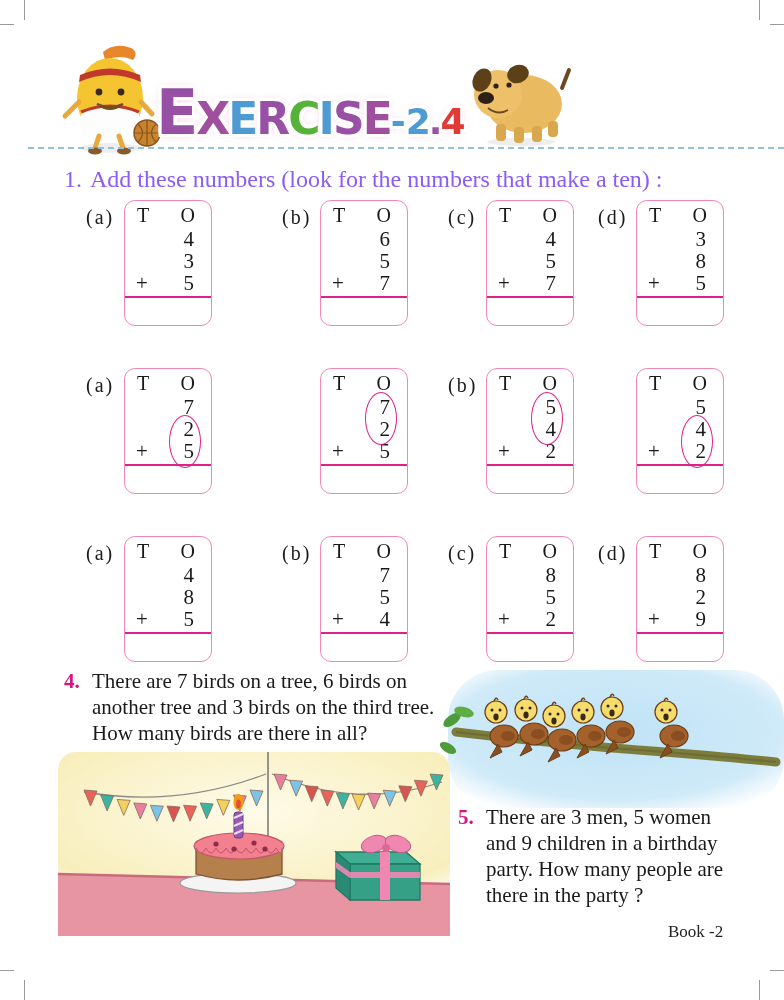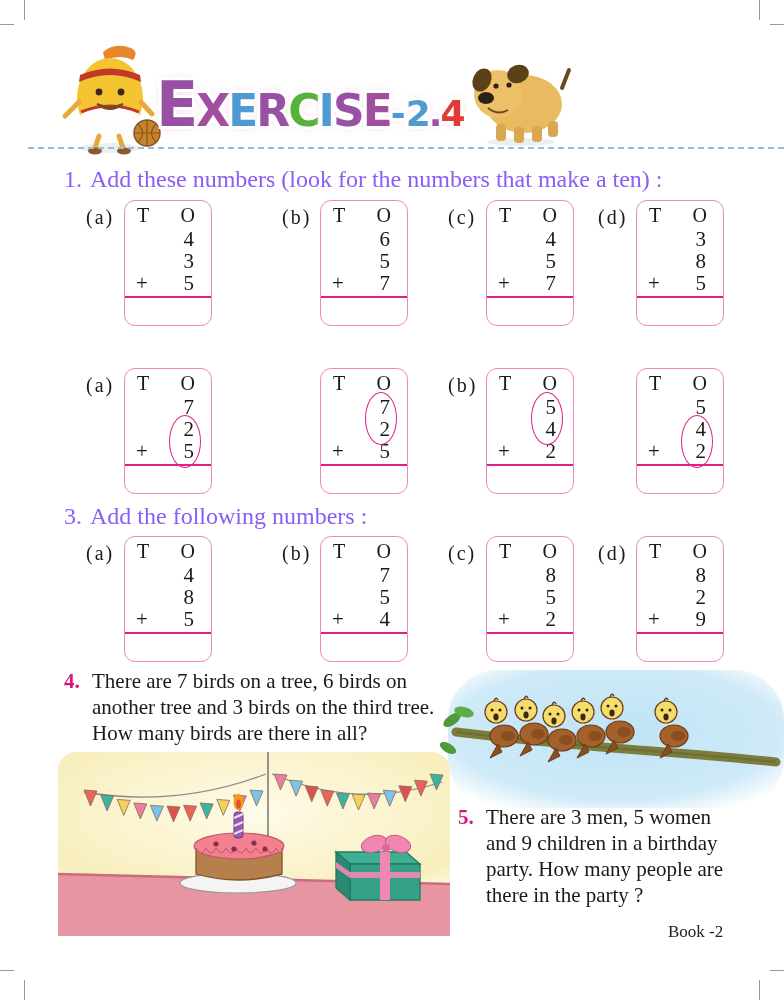--- a/index.html
+++ b/index.html
@@ -2,21 +2,21 @@
 <html><head>
 <meta charset="utf-8">
 <style>
   html,body{margin:0;padding:0;background:#fff;}
   .page{position:relative;width:784px;height:1000px;background:#ffffff;overflow:hidden;
         font-family:"Liberation Serif",serif;color:#1a1a1a;}
   .abs{position:absolute;}
   
   .crop{position:absolute;background:#9a9a9a;}
   
-  .title-wrap{position:absolute;left:156px;top:68px;width:330px;white-space:nowrap;}
+  .title-wrap{position:absolute;left:156px;top:76px;width:330px;white-space:nowrap;}
   .tletter{font-family:"DejaVu Sans",sans-serif;font-weight:bold;font-size:44px;display:inline-block;
     margin-right:-2px;
     text-shadow:-3px -3px 0 #fff,3px -3px 0 #fff,-3px 3px 0 #fff,3px 3px 0 #fff,
                 -3px 0 0 #fff,3px 0 0 #fff,0 -3px 0 #fff,0 3px 0 #fff,0 0 9px #f3b9d7;}
   .tfirst{font-size:62px;}
   .tsmall{font-size:36px;}
   
   .divider{position:absolute;left:28px;top:147px;width:756px;border-top:2px dashed #8fc0e0;}
   
   .qhead{position:absolute;left:64px;width:680px;font-weight:normal;font-size:24px;color:#8b5cf6;}
@@ -256,23 +256,20 @@
         <div class="brow">
           <span class="bplus">+</span>
           <span class="bdigit">2</span>
         </div>
         <div class="bline"></div>
         <div></div>
         <div class="bcircle c-bottom"></div>
       </div>
     </div>
 
-  <div class="qhead" style="top:503px">
-    <span class="qnum">3.</span><span>Add the following numbers :</span>
-  </div>
   <div class="prow" style="top:534px" id="row-q3">
       <span class="plabel" style="left: 86px;">(a)</span>
       <div class="pbox" style="left: 124px;">
         <div class="bhead">
           <span>T</span>
           <span>O</span>
         </div>
         <div class="brow">
           <span class="bdigit">4</span>
         </div>

